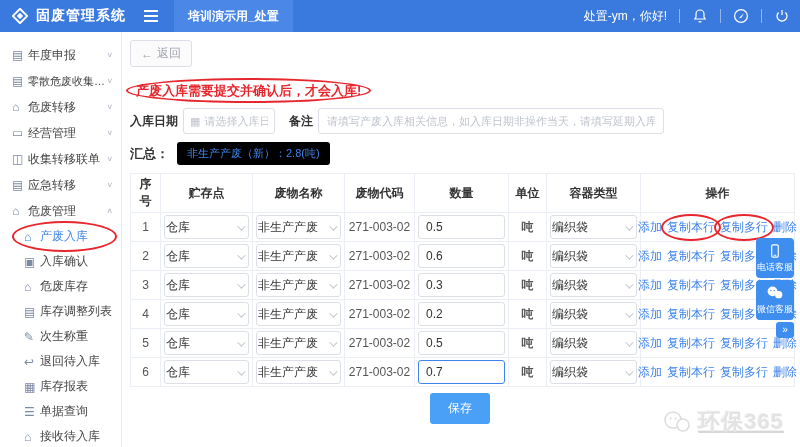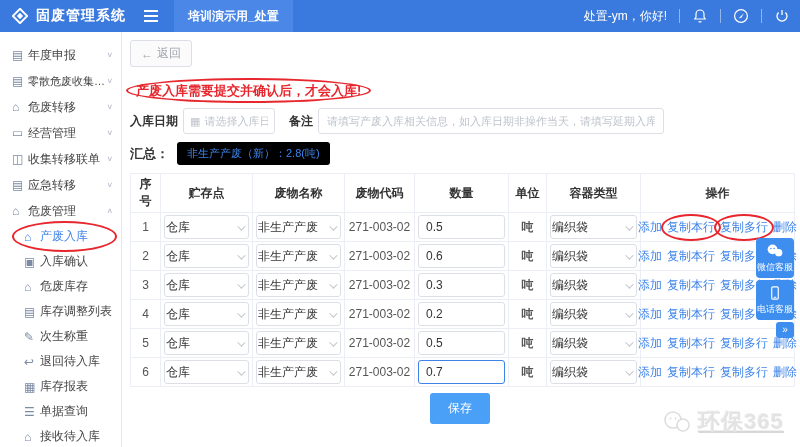--- a/index.html
+++ b/index.html
@@ -481,29 +481,29 @@
         <circle cx="8.5" cy="9.5" r="1" fill="#dcdcdc" stroke="none"></circle>
         <circle cx="13.5" cy="9.5" r="1" fill="#dcdcdc" stroke="none"></circle>
       </svg>
       <span class="wm-text">环保365</span>
     </div>
   </div>
 </div>
 
 <div class="float-stack">
   <div class="float-card">
+    <svg viewBox="0 0 22 18" fill="none" stroke="#fff" stroke-width="1.4">
+      <rect x="7" y="1.5" width="8" height="15" rx="1.5"></rect>
+      <path d="M10 14.2 h2" stroke-linecap="round"></path>
+    </svg>
+    <span class="fc-label">电话客服</span>
+  </div>
+  <div class="float-card">
     <svg viewBox="0 0 22 18" fill="#fff">
       <circle cx="8" cy="7" r="6"></circle>
       <circle cx="15.5" cy="11" r="4.5"></circle>
       <circle cx="6" cy="6" r="0.9" fill="#3e8ef0"></circle>
       <circle cx="10" cy="6" r="0.9" fill="#3e8ef0"></circle>
     </svg>
     <span class="fc-label">微信客服</span>
   </div>
-  <div class="float-card">
-    <svg viewBox="0 0 22 18" fill="none" stroke="#fff" stroke-width="1.4">
-      <rect x="7" y="1.5" width="8" height="15" rx="1.5"></rect>
-      <path d="M10 14.2 h2" stroke-linecap="round"></path>
-    </svg>
-    <span class="fc-label">电话客服</span>
-  </div>
   <div class="collapse-btn">»</div>
 </div>
 
 </body></html>

